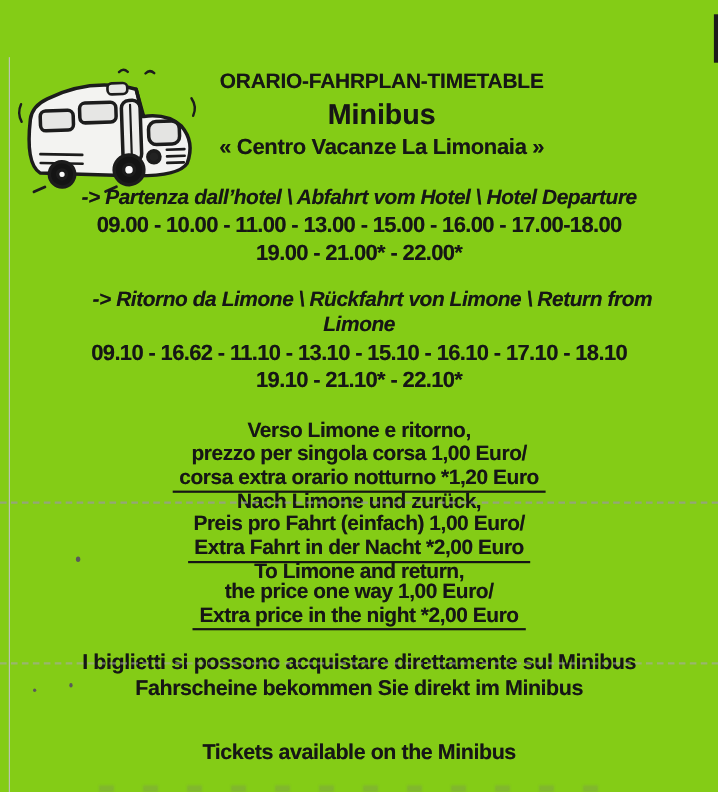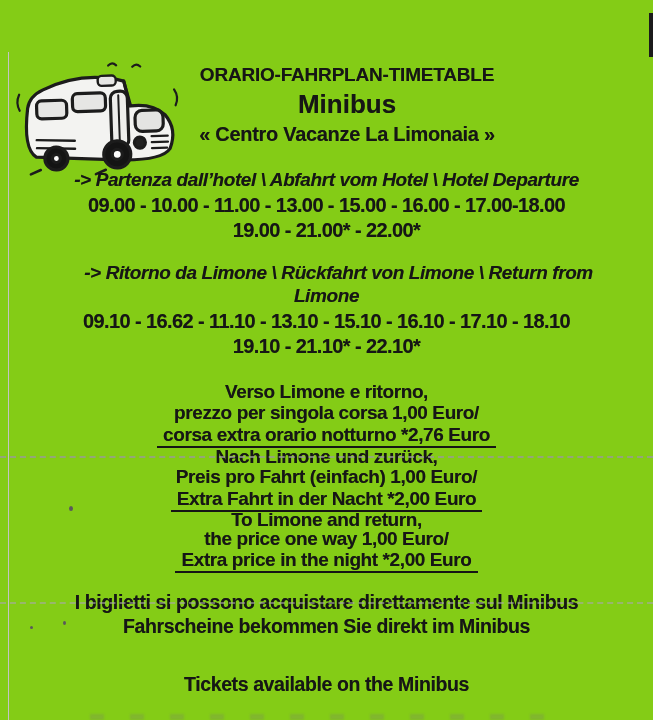--- a/index.html
+++ b/index.html
@@ -114,21 +114,21 @@
   <div class="abs times soft dep-t1">09.00 - 10.00 - 11.00 - 13.00 - 15.00 - 16.00 - 17.00-18.00</div>
   <div class="abs times soft dep-t2">19.00 - 21.00* - 22.00*</div>
 
   <div class="abs sec-head soft ret-head1">-&gt; Ritorno da Limone \ Rückfahrt von Limone \ Return from</div>
   <div class="abs sec-head soft ret-head2">Limone</div>
   <div class="abs times soft ret-t1">09.10 - 16.62 - 11.10 - 13.10 - 15.10 - 16.10 - 17.10 - 18.10</div>
   <div class="abs times soft ret-t2">19.10 - 21.10* - 22.10*</div>
 
   <div class="abs price soft p-it0">Verso Limone e ritorno,</div>
   <div class="abs price soft p-it1">prezzo per singola corsa 1,00 Euro/</div>
-  <div class="abs price soft p-it2 underlined"><span>corsa extra orario notturno *2,76 Euro</span></div>
+  <div class="abs price soft p-it2 underlined"><span>corsa extra orario notturno *1,20 Euro</span></div>
 
   <div class="abs price soft p-de0">Nach Limone und zurück,</div>
   <div class="abs price soft p-de1">Preis pro Fahrt (einfach) 1,00 Euro/</div>
   <div class="abs price soft p-de2 underlined"><span>Extra Fahrt in der Nacht *2,00 Euro</span></div>
 
   <div class="abs price soft p-en0">To Limone and return,</div>
   <div class="abs price soft p-en1">the price one way 1,00 Euro/</div>
   <div class="abs price soft p-en2 underlined"><span>Extra price in the night *2,00 Euro</span></div>
 
   <div class="abs tick soft t-it">I biglietti si possono acquistare direttamente sul Minibus</div>

